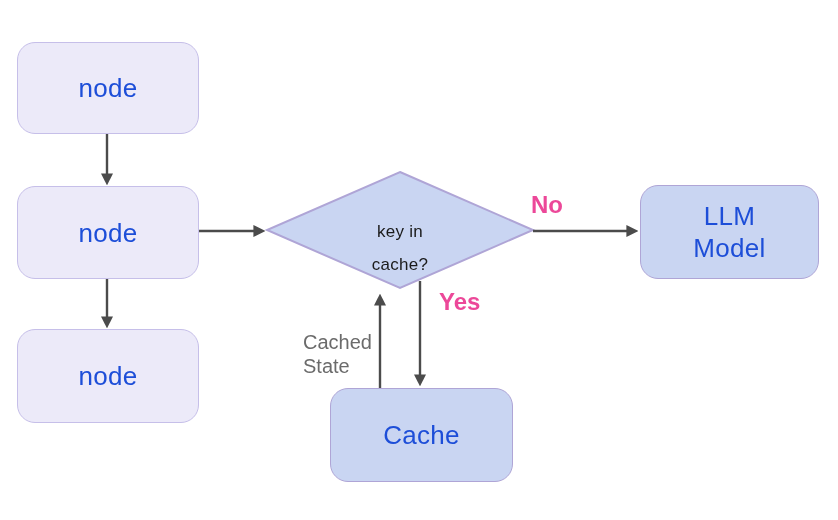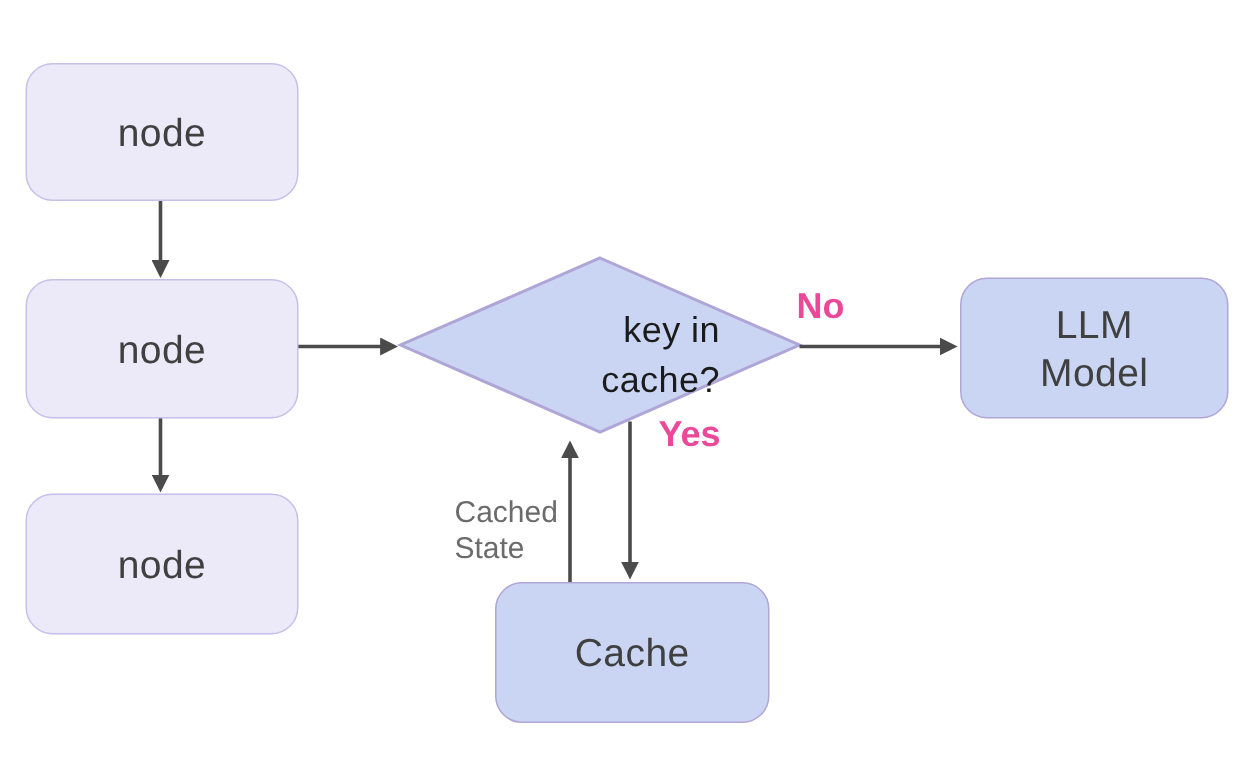--- a/index.html
+++ b/index.html
@@ -25,58 +25,58 @@
   .box {
     position: absolute;
     display: flex;
     flex-direction: column;
     align-items: center;
     justify-content: center;
     text-align: center;
     border-radius: 18px;
     font-size: 26px;
     line-height: 32px;
-    color: #404040;
+    color: #1d4ed8;
     letter-spacing: 0.3px;
   }
   .box.lavender {
     background: #eceaf9;
     border: 1.6px solid #c6bfe9;
   }
   .box.blue {
     background: #c9d5f2;
     border: 1.6px solid #afa5d6;
   }
   #node1 { left: 17px;  top: 42px;  width: 180px; height: 90px; }
   #node2 { left: 17px;  top: 186px; width: 180px; height: 91px; }
   #node3 { left: 17px;  top: 329px; width: 180px; height: 92px; }
   #cache { left: 330px; top: 388px; width: 181px; height: 92px; }
   #llm   { left: 640px; top: 185px; width: 177px; height: 92px; }
   .box .line { display: block; }
   #decision-text {
     position: absolute;
     left: 320px;
-    top: 204px;
+    top: 215px;
     width: 160px;
-    text-align: right;
-    font-size: 24px;
+    text-align: center;
+    font-size: 17px;
     line-height: 33px;
     color: #1b1b1b;
     letter-spacing: 0.3px;
   }
   #decision-text .line { display: block; }
   .edge-label {
     position: absolute;
     color: #ec4899;
     font-weight: bold;
     font-size: 24px;
     line-height: 26px;
   }
   #label-no  { left: 531px; top: 192px; }
-  #label-yes { left: 439px; top: 277px; }
+  #label-yes { left: 439px; top: 289px; }
   .edge-note {
     position: absolute;
     color: #6b6b6b;
     font-size: 20px;
     line-height: 24px;
     margin-left: 12px;
   }
   #note-cached-state { left: 291px; top: 330px; }
   #note-cached-state .line { display: block; }
   #note-search-key { left: 437px; top: 331px; }

